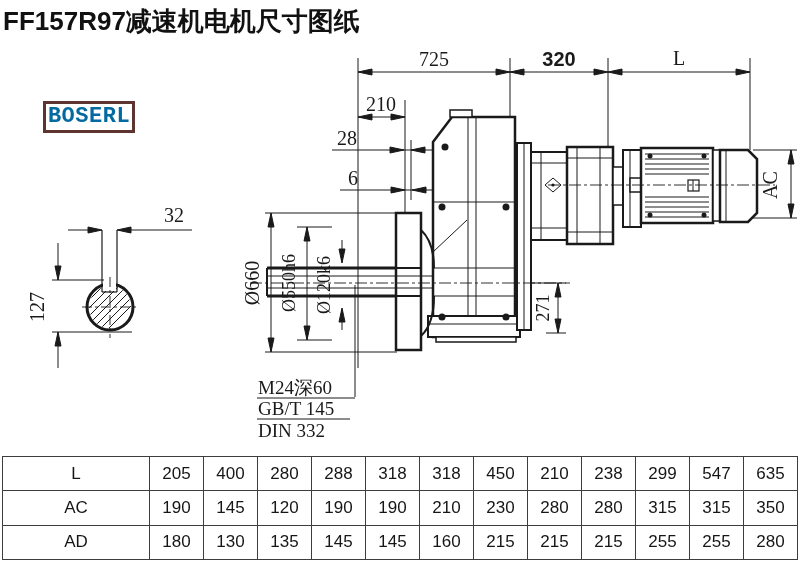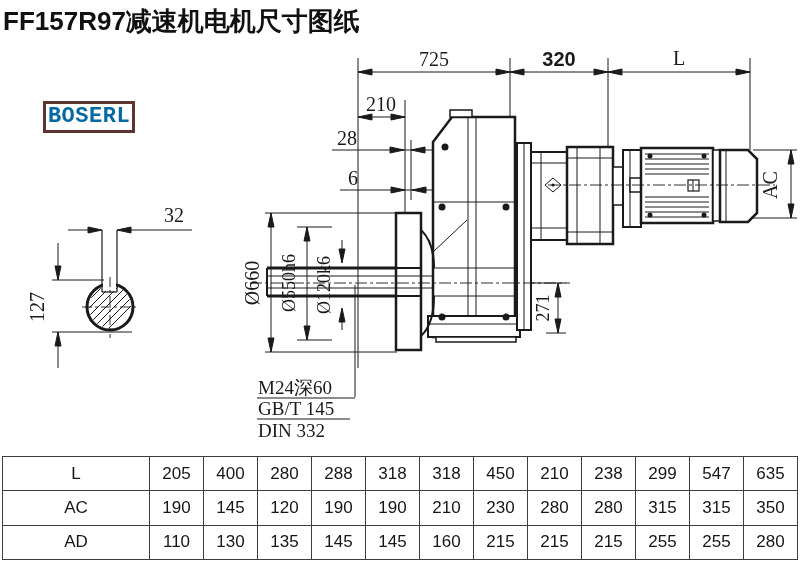--- a/index.html
+++ b/index.html
@@ -320,21 +320,21 @@
       <td>210</td>
       <td>230</td>
       <td>280</td>
       <td>280</td>
       <td>315</td>
       <td>315</td>
       <td>350</td>
     </tr>
     <tr class="data-row">
       <td>AD</td>
-      <td>110</td>
+      <td>180</td>
       <td>130</td>
       <td>135</td>
       <td>145</td>
       <td>145</td>
       <td>160</td>
       <td>215</td>
       <td>215</td>
       <td>215</td>
       <td>255</td>
       <td>255</td>

